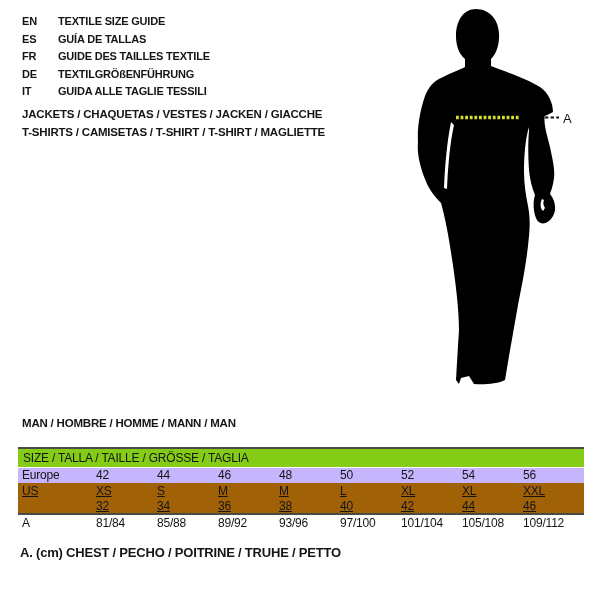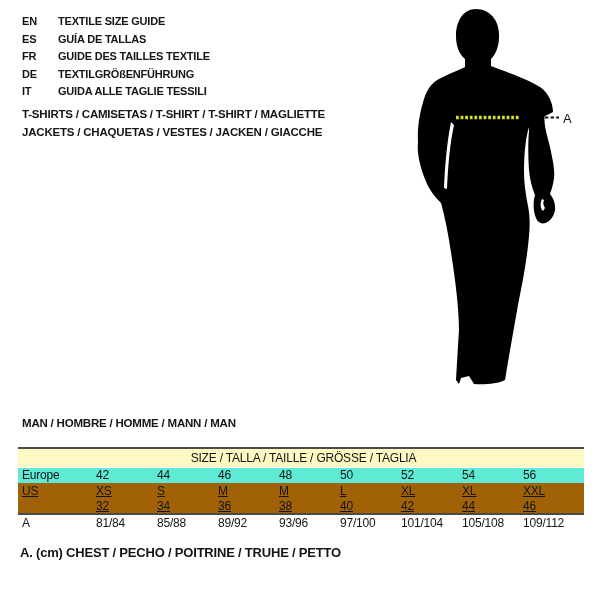--- a/index.html
+++ b/index.html
@@ -21,23 +21,23 @@
   .cat-line { font-weight: bold; font-size: 11.5px; line-height: 18px; letter-spacing: -0.2px; }
   
   .figure-svg { position: absolute; left: 405px; top: 0; width: 195px; height: 400px; }
   .figure-svg text { font-family: "Liberation Sans", sans-serif; }
   
   .man-label { position: absolute; left: 22px; top: 417px; font-weight: bold; font-size: 11.5px; letter-spacing: -0.2px; }
   
   .size-table { position: absolute; left: 18px; top: 447px; width: 566px; border-collapse: collapse; table-layout: fixed; }
   .size-table td { font-size: 12px; letter-spacing: -0.2px; text-align: left; vertical-align: middle; padding: 0; }
   .size-table td.rowlabel { text-align: left; padding-left: 4px; }
-  .size-table tr.thead td { background: #fef9c3; text-align: center; padding-left: 5px; height: 19px; border-bottom: 1px solid #fff; }
+  .size-table tr.thead td { background: #84cc16; text-align: left; padding-left: 5px; height: 19px; border-bottom: 1px solid #fff; }
   .size-table { border-top: 2px solid #4a4a4a; }
-  .size-table tr.r-europe td { height: 16px; background: #5eead4; }
+  .size-table tr.r-europe td { height: 16px; background: #c4b5fd; }
   .size-table tr.r-us td, .size-table tr.r-usnum td { height: 15.5px; background: #a16207; text-decoration: underline; }
   .size-table tr.r-a td { height: 17px; background: #ffffff; border-top: 2px solid #4a4a4a; }
   
   .footnote { position: absolute; left: 20px; top: 545px; font-weight: bold; font-size: 13px; letter-spacing: -0.2px; }
 </style>
 </head>
 <body>
 
 <div class="page">
 
@@ -58,22 +58,22 @@
       <span class="lang-code">DE</span>
       <span class="lang-label">TEXTILGRÖßENFÜHRUNG</span>
     </div>
     <div class="lang-row">
       <span class="lang-code">IT</span>
       <span class="lang-label">GUIDA ALLE TAGLIE TESSILI</span>
     </div>
   </div>
 
   <div class="cat-block">
+    <div class="cat-line">JACKETS / CHAQUETAS / VESTES / JACKEN / GIACCHE</div>
     <div class="cat-line">T-SHIRTS / CAMISETAS / T-SHIRT / T-SHIRT / MAGLIETTE</div>
-    <div class="cat-line">JACKETS / CHAQUETAS / VESTES / JACKEN / GIACCHE</div>
   </div>
 
   <svg class="figure-svg" viewBox="405 0 195 400" xmlns="http://www.w3.org/2000/svg">
 
     <path d="M 476 9
              C 490 9 500 21 499 37
              C 499 46 496 54 491 59
              L 491 66
              C 506 72 526 78 540 87
              C 549 93 553 104 553 112

